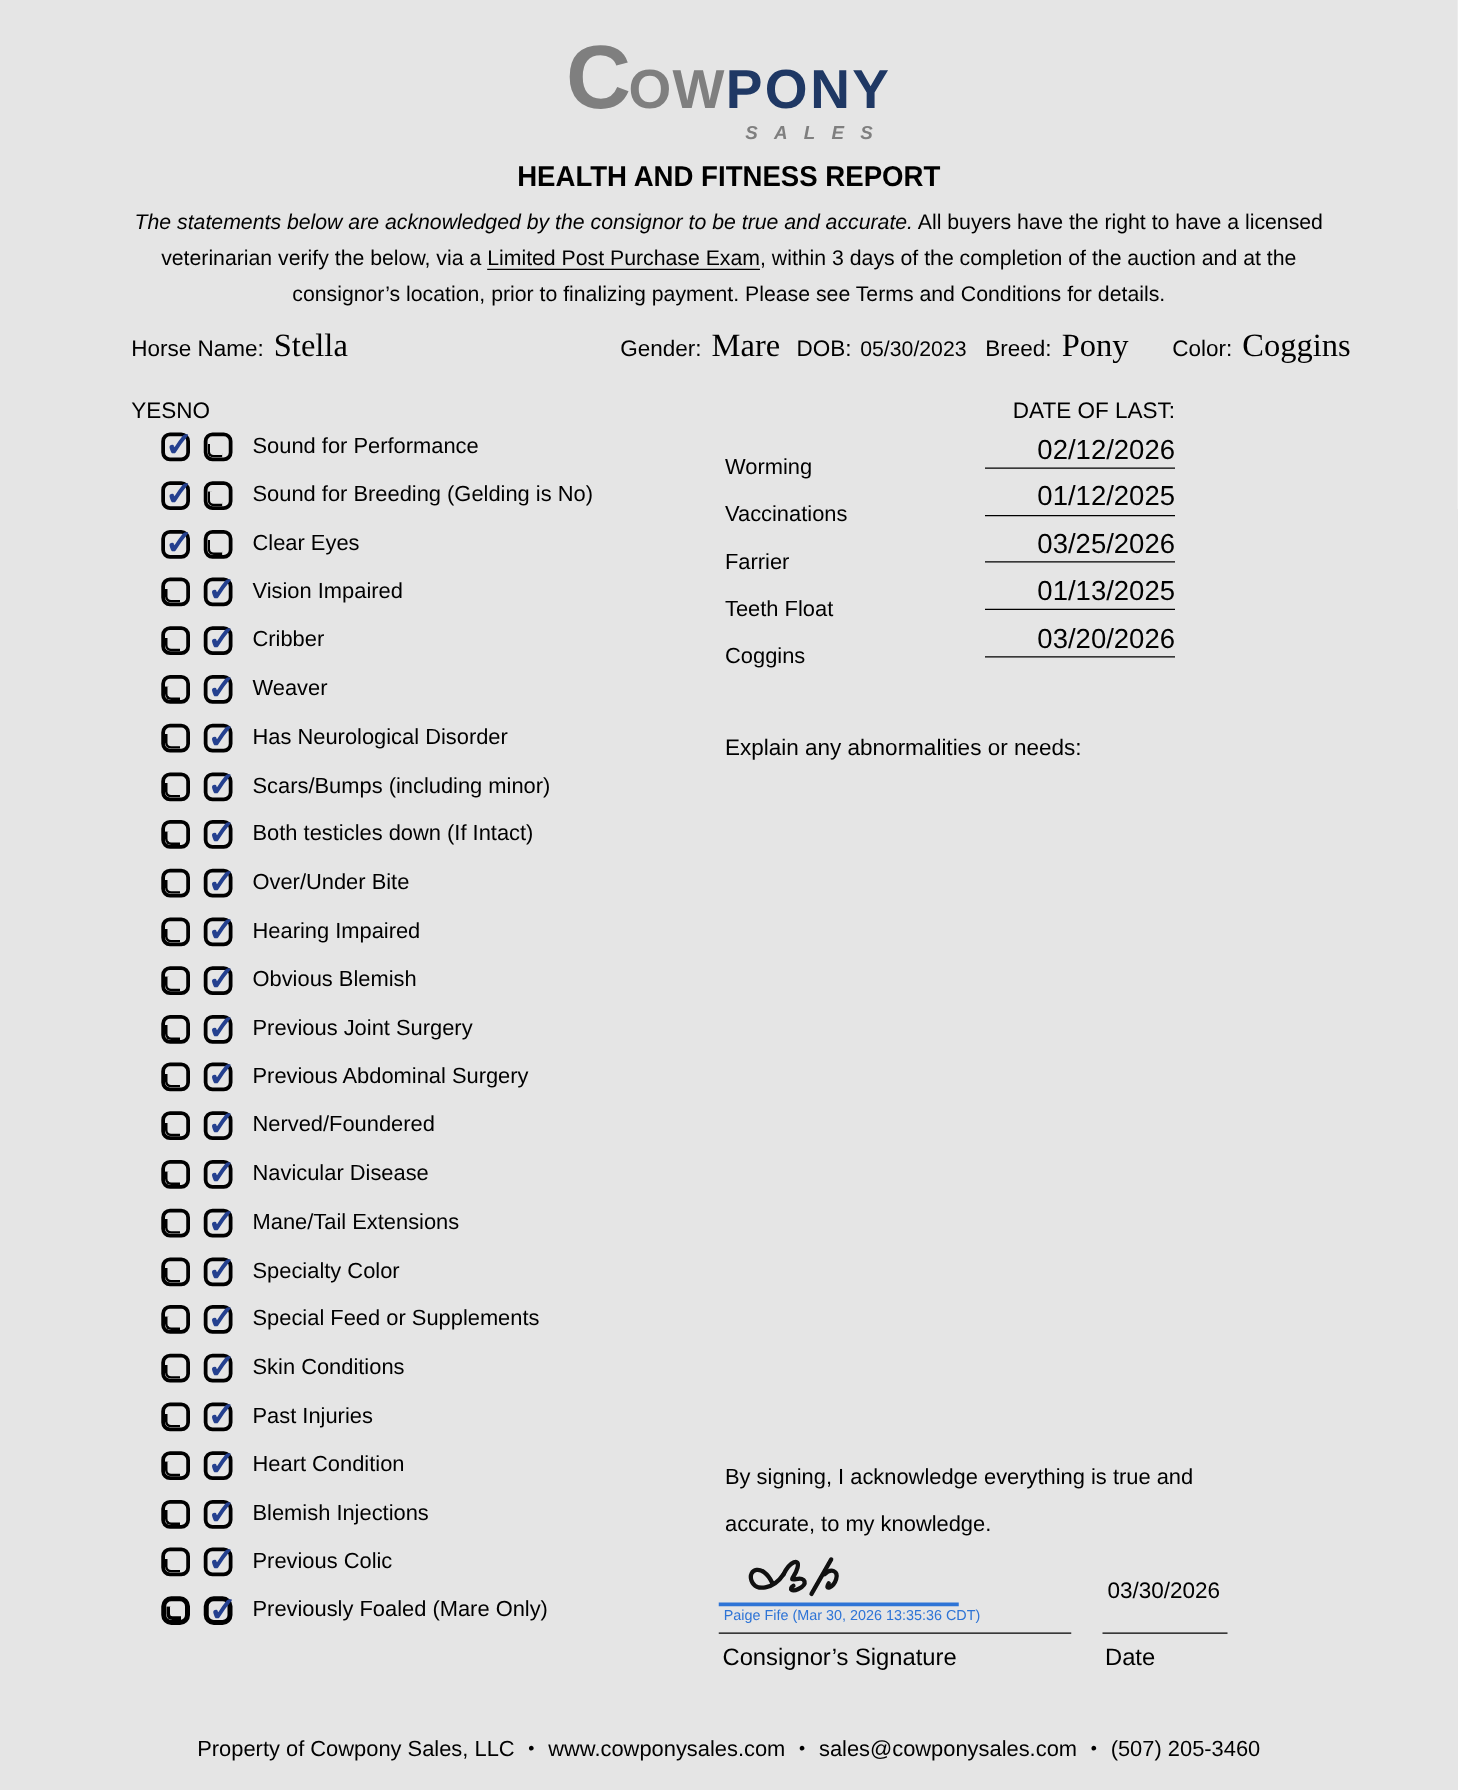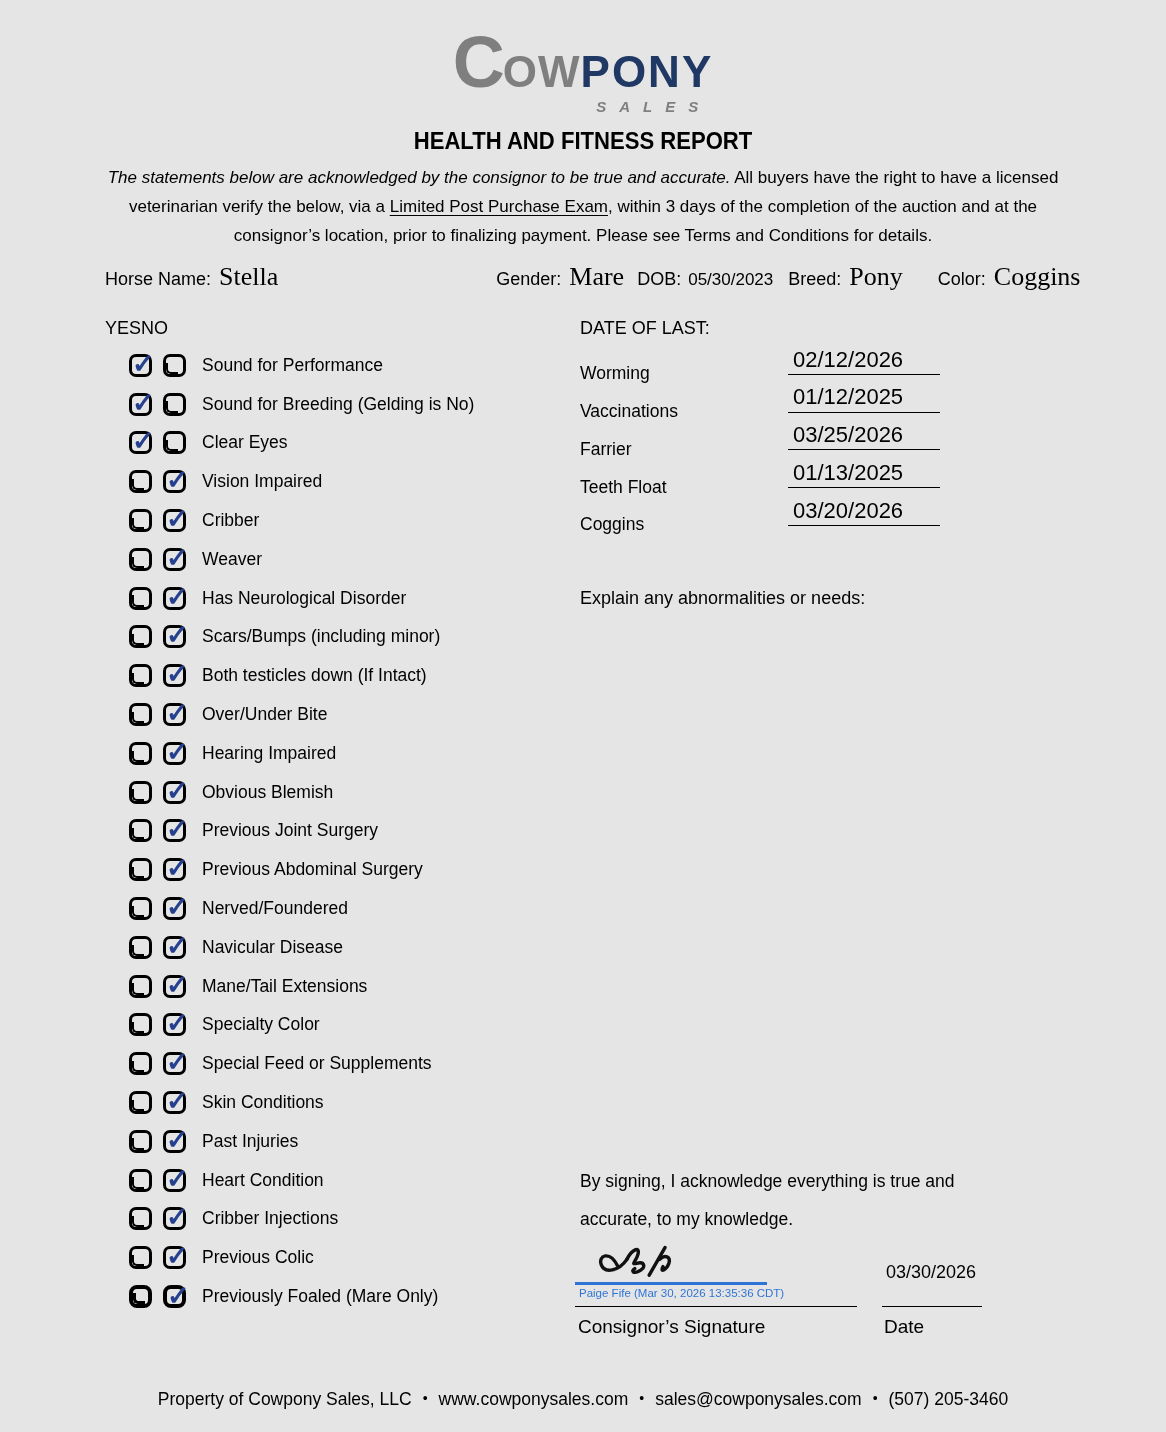--- a/index.html
+++ b/index.html
@@ -34,32 +34,32 @@
   .val-sm{font-size:17px;margin-left:7px;}
   .gap-gender{margin-left:218px;}
   .gap-dob{margin-left:13px;}
   .gap-breed{margin-left:15px;}
   .gap-color{margin-left:35px;}
 
   
   .checklist{position:absolute;top:318px;left:105px;}
   .yn-header{display:flex;font-size:18px;height:28px;}
   .yn-header .yes{width:36px;}
-  .check-row{display:flex;align-items:center;height:38.8px;padding-left:24px;}
+  .check-row{display:flex;align-items:flex-start;height:38.8px;padding-left:24px;}
   .cb{position:relative;width:23px;height:23px;border:3px solid #000;border-radius:7px;margin-right:11px;flex:none;}
   .cb::before{content:"";position:absolute;left:0px;bottom:0px;width:60%;height:55%;
     border-left:2px solid #000;border-bottom:2px solid #000;border-bottom-left-radius:5px;}
   .cb.checked::before{display:none;}
   .cb.checked::after{content:"\2713";position:absolute;top:-9px;left:0px;font-size:27px;font-weight:bold;color:var(--check-blue);}
   .check-row .item-label{margin-left:5px;font-size:17.5px;}
   .check-row.bold .cb{border-width:4px;border-radius:8px;}
   .check-row.bold .cb::before{border-width:3px;}
 
   
-  .right-col{position:absolute;top:318px;left:580px;width:360px;}
+  .right-col{position:absolute;top:318px;left:580px;width:360px;text-align:right;}
   .dol-heading{font-size:18px;height:30px;}
   .date-row{display:flex;justify-content:space-between;align-items:flex-end;height:37.8px;}
   .date-row .date-label{font-size:17.5px;line-height:1;padding-bottom:3px;margin-top:48px;}
   .date-value{width:152px;border-bottom:1.6px solid #000;font-size:22px;line-height:1.1;padding:0 0 2px 5px;transform:translateY(-11px);}
 
   .explain{position:absolute;top:588px;left:580px;font-size:18px;}
 
   
   .sign-block{position:absolute;top:1162px;left:580px;width:480px;}
   .sign-statement{width:420px;font-size:17.5px;line-height:38px;}
@@ -241,21 +241,21 @@
 
     <div class="check-row">
       <span class="cb"></span>
       <span class="cb checked"></span>
       <span class="item-label">Heart Condition</span>
     </div>
 
     <div class="check-row">
       <span class="cb"></span>
       <span class="cb checked"></span>
-      <span class="item-label">Cribber Injections</span>
+      <span class="item-label">Blemish Injections</span>
     </div>
 
     <div class="check-row">
       <span class="cb"></span>
       <span class="cb checked"></span>
       <span class="item-label">Previous Colic</span>
     </div>
 
     <div class="check-row bold">
       <span class="cb"></span>

